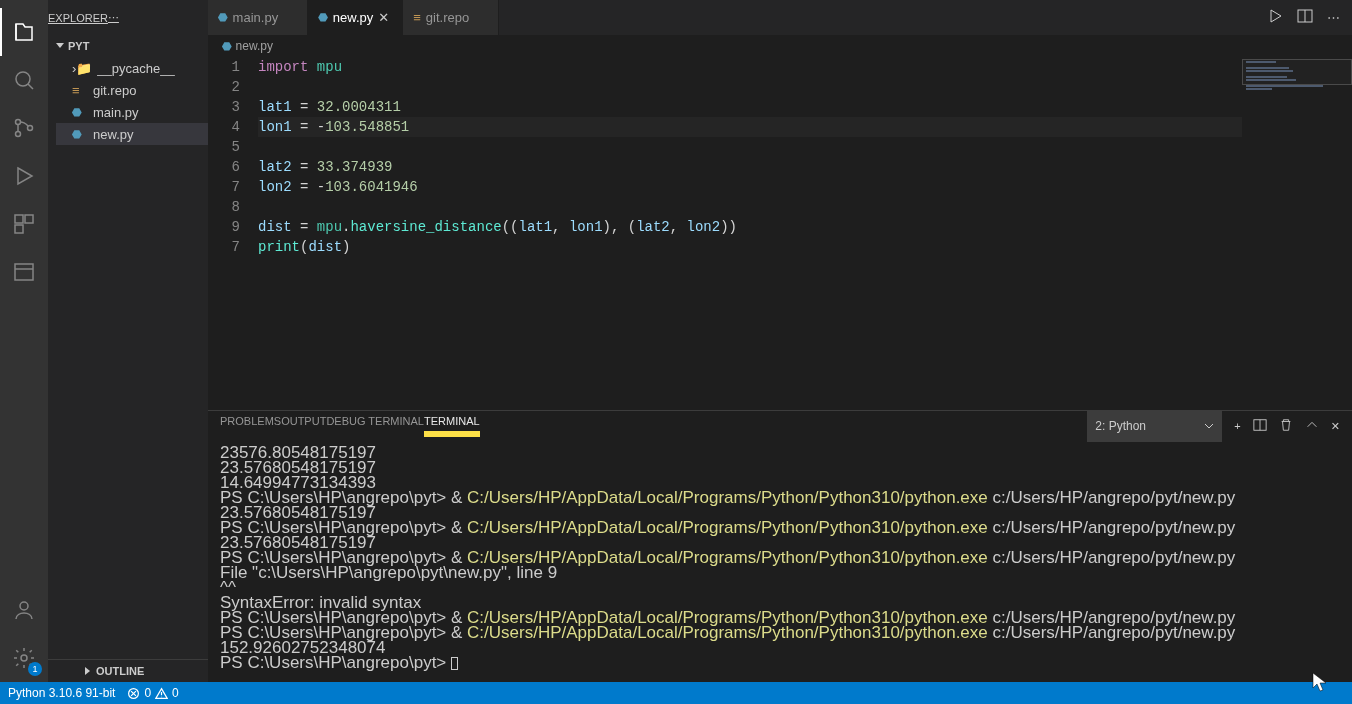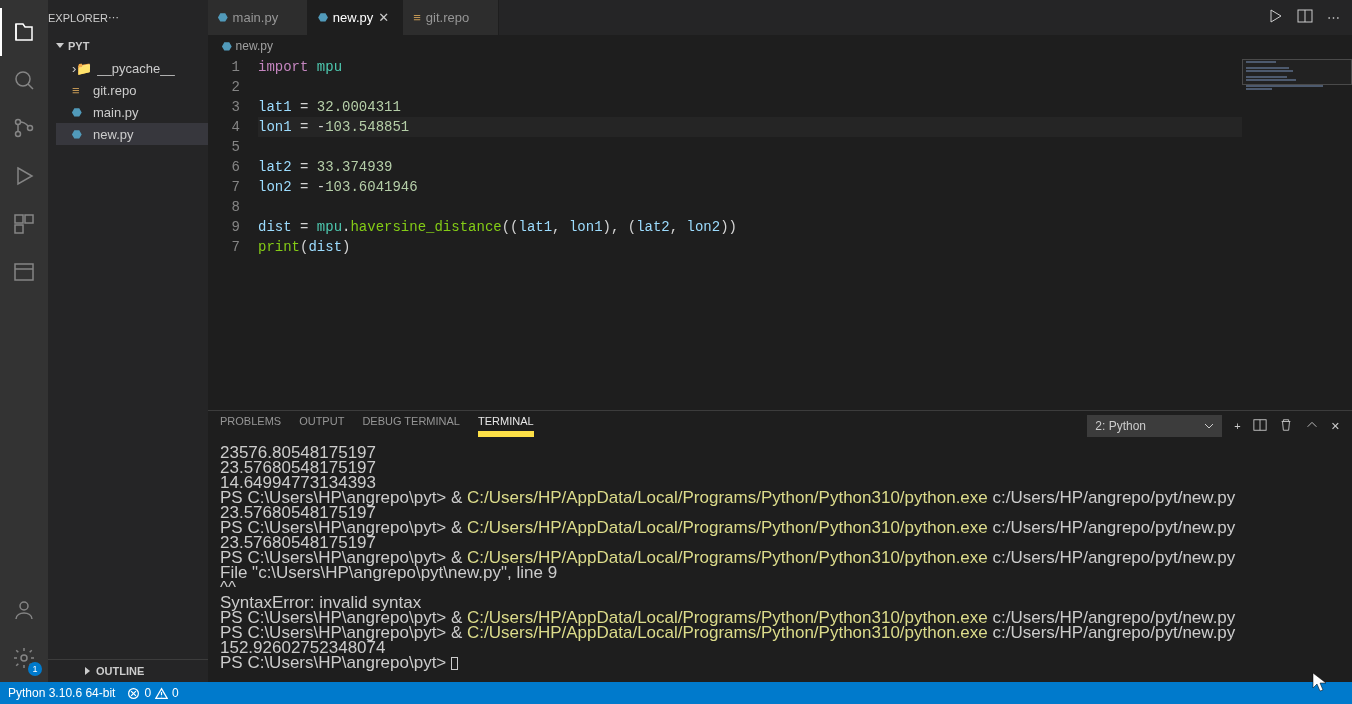--- a/index.html
+++ b/index.html
@@ -69,20 +69,21 @@
   flex-direction: column;
 }
 .sidebar-header {
   height: 35px;
   display: flex;
   align-items: center;
   padding: 0 0;
   font-size: 11px;
   color: #ccc;
   text-transform: uppercase;
+  text-decoration: underline;
 }
 .sidebar-section-header {
   display: flex;
   align-items: center;
   padding: 2px 6px;
   font-size: 11px;
   font-weight: bold;
   color: #ccc;
   cursor: pointer;
   height: 22px;
@@ -213,21 +214,21 @@
 .panel-controls {
   margin-left: auto;
   display: flex;
   align-items: center;
   gap: 12px;
   color: #ccc;
 }
 .panel-dropdown {
   background: #3c3c3c;
   color: #ccc;
-  height: 22px;
+  height: 32px;
   display: flex;
   align-items: center;
   justify-content: space-between;
   padding: 0 8px;
   width: 135px;
   font-size: 12px;
 }
 .terminal-content {
   flex: 1;
   padding: 4px 12px;
@@ -254,21 +255,21 @@
   display: inline-block;
   width: 7px;
   height: 13px;
   border: 1px solid #ccc;
   vertical-align: middle;
 }
 .tk-keyword { color: #c586c0; }
 .tk-module { color: #4ec9b0; }
 .tk-var { color: #9cdcfe; }
 .tk-num { color: #b5cea8; }
-.tk-func { color: #84cc16; }
+.tk-func { color: #5eead4; }
 .py-icon { color:#519aba; font-weight:bold; font-size:11px; }
 .file-icon-generic { color:#c09553; }
 .mouse-cursor {
   position: absolute;
   right: 24px;
   bottom: 8px;
   color: #fff;
   font-size: 16px;
   pointer-events: none;
 }
@@ -433,21 +434,21 @@
             <div style="width:58%"></div>
             <div style="width:0%"></div>
           <div style="width:90%"></div>
             <div style="width:30%"></div>
         </div>
       </div>
     </div>
 
     <div class="panel">
       <div class="panel-tabs">
-        <div id="panel-tabs-container" style="display:flex; gap:18px;">
+        <div id="panel-tabs-container" style="display:flex; ">
             <div class="panel-tab">PROBLEMS</div>
             <div class="panel-tab">OUTPUT</div>
             <div class="panel-tab">DEBUG TERMINAL</div>
             <div class="panel-tab active">TERMINAL</div>
           </div>
         <div class="panel-controls">
           <div class="panel-dropdown">
             <span>2: Python</span>
             <svg width="10" height="10" viewBox="0 0 10 10">
                 <path d="M1 3l4 4 4-4" fill="none" stroke="currentColor"></path>
@@ -482,21 +483,21 @@
           <div>PS C:\Users\HP\angrepo\pyt&gt; &amp; <span class="term-yellow">C:/Users/HP/AppData/Local/Programs/Python/Python310/python.exe</span> c:/Users/HP/angrepo/pyt/new.py</div>
           <div>PS C:\Users\HP\angrepo\pyt&gt; &amp; <span class="term-yellow">C:/Users/HP/AppData/Local/Programs/Python/Python310/python.exe</span> c:/Users/HP/angrepo/pyt/new.py</div>
           <div>152.92602752348074</div>
           <div>PS C:\Users\HP\angrepo\pyt&gt; <span class="cursor-box"></span></div>
         </div>
     </div>
   </div>
 </div>
 
 <div class="status-bar">
-  <span class="status-item">Python 3.10.6 64-bit</span>
+  <span class="status-item">Python 3.10.6 91-bit</span>
   <span class="status-item">
     <svg width="13" height="13" viewBox="0 0 16 16" fill="none" stroke="currentColor" stroke-width="1.5">
         <circle cx="8" cy="8" r="6"></circle>
         <path d="M5 5l6 6M11 5l-6 6"></path>
       </svg>
     <span>0</span>
     <svg width="13" height="13" viewBox="0 0 16 16" fill="none" stroke="currentColor" stroke-width="1.5">
         <path d="M8 2l7 12H1z"></path>
         <path d="M8 6v4M8 12v.5"></path>
       </svg>

